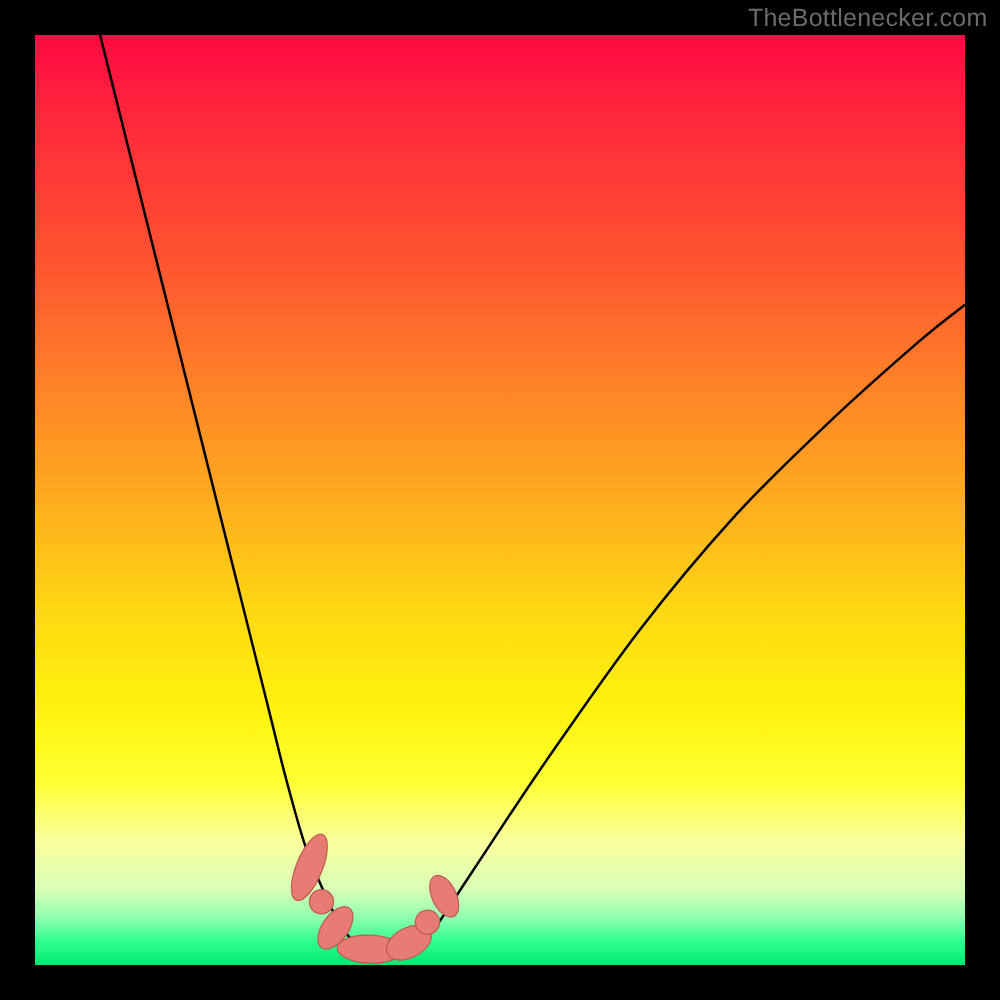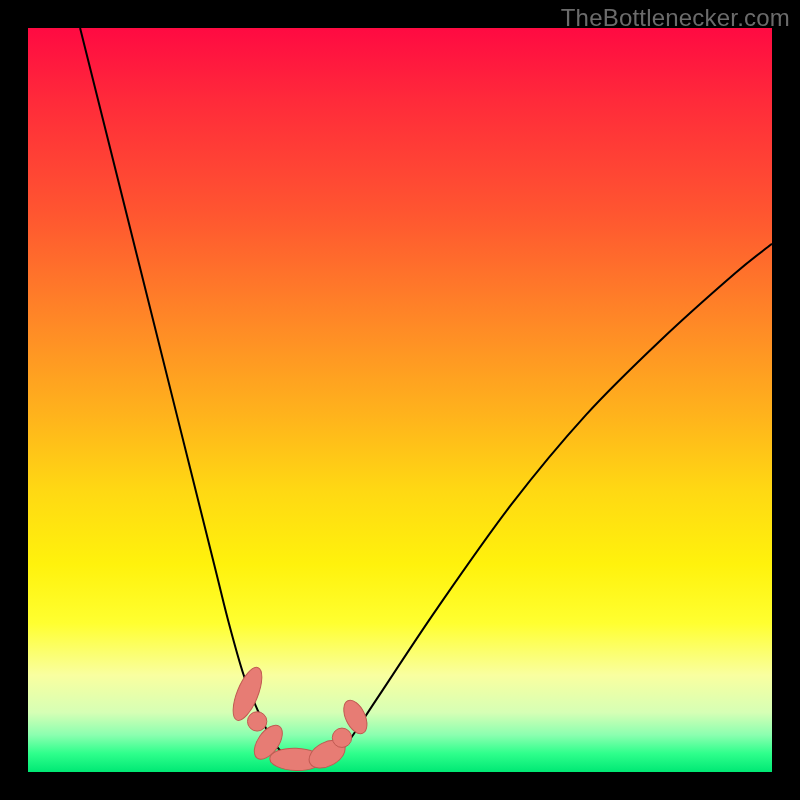--- a/index.html
+++ b/index.html
@@ -40,21 +40,21 @@
       #8cffb0 95%,
       #2fff8c 97.5%,
       #00e874 100%
     );
   }
   .watermark {
     position: absolute;
     top: 4px;
     right: 10px;
     color: #6b6b6b;
-    font-size: 24px;
+    font-size: 20px;
     letter-spacing: 0.2px;
     font-weight: 500;
   }
   svg.curve {
     position: absolute;
     top: 0;
     left: 0;
     width: 744px;
     height: 744px;
   }

